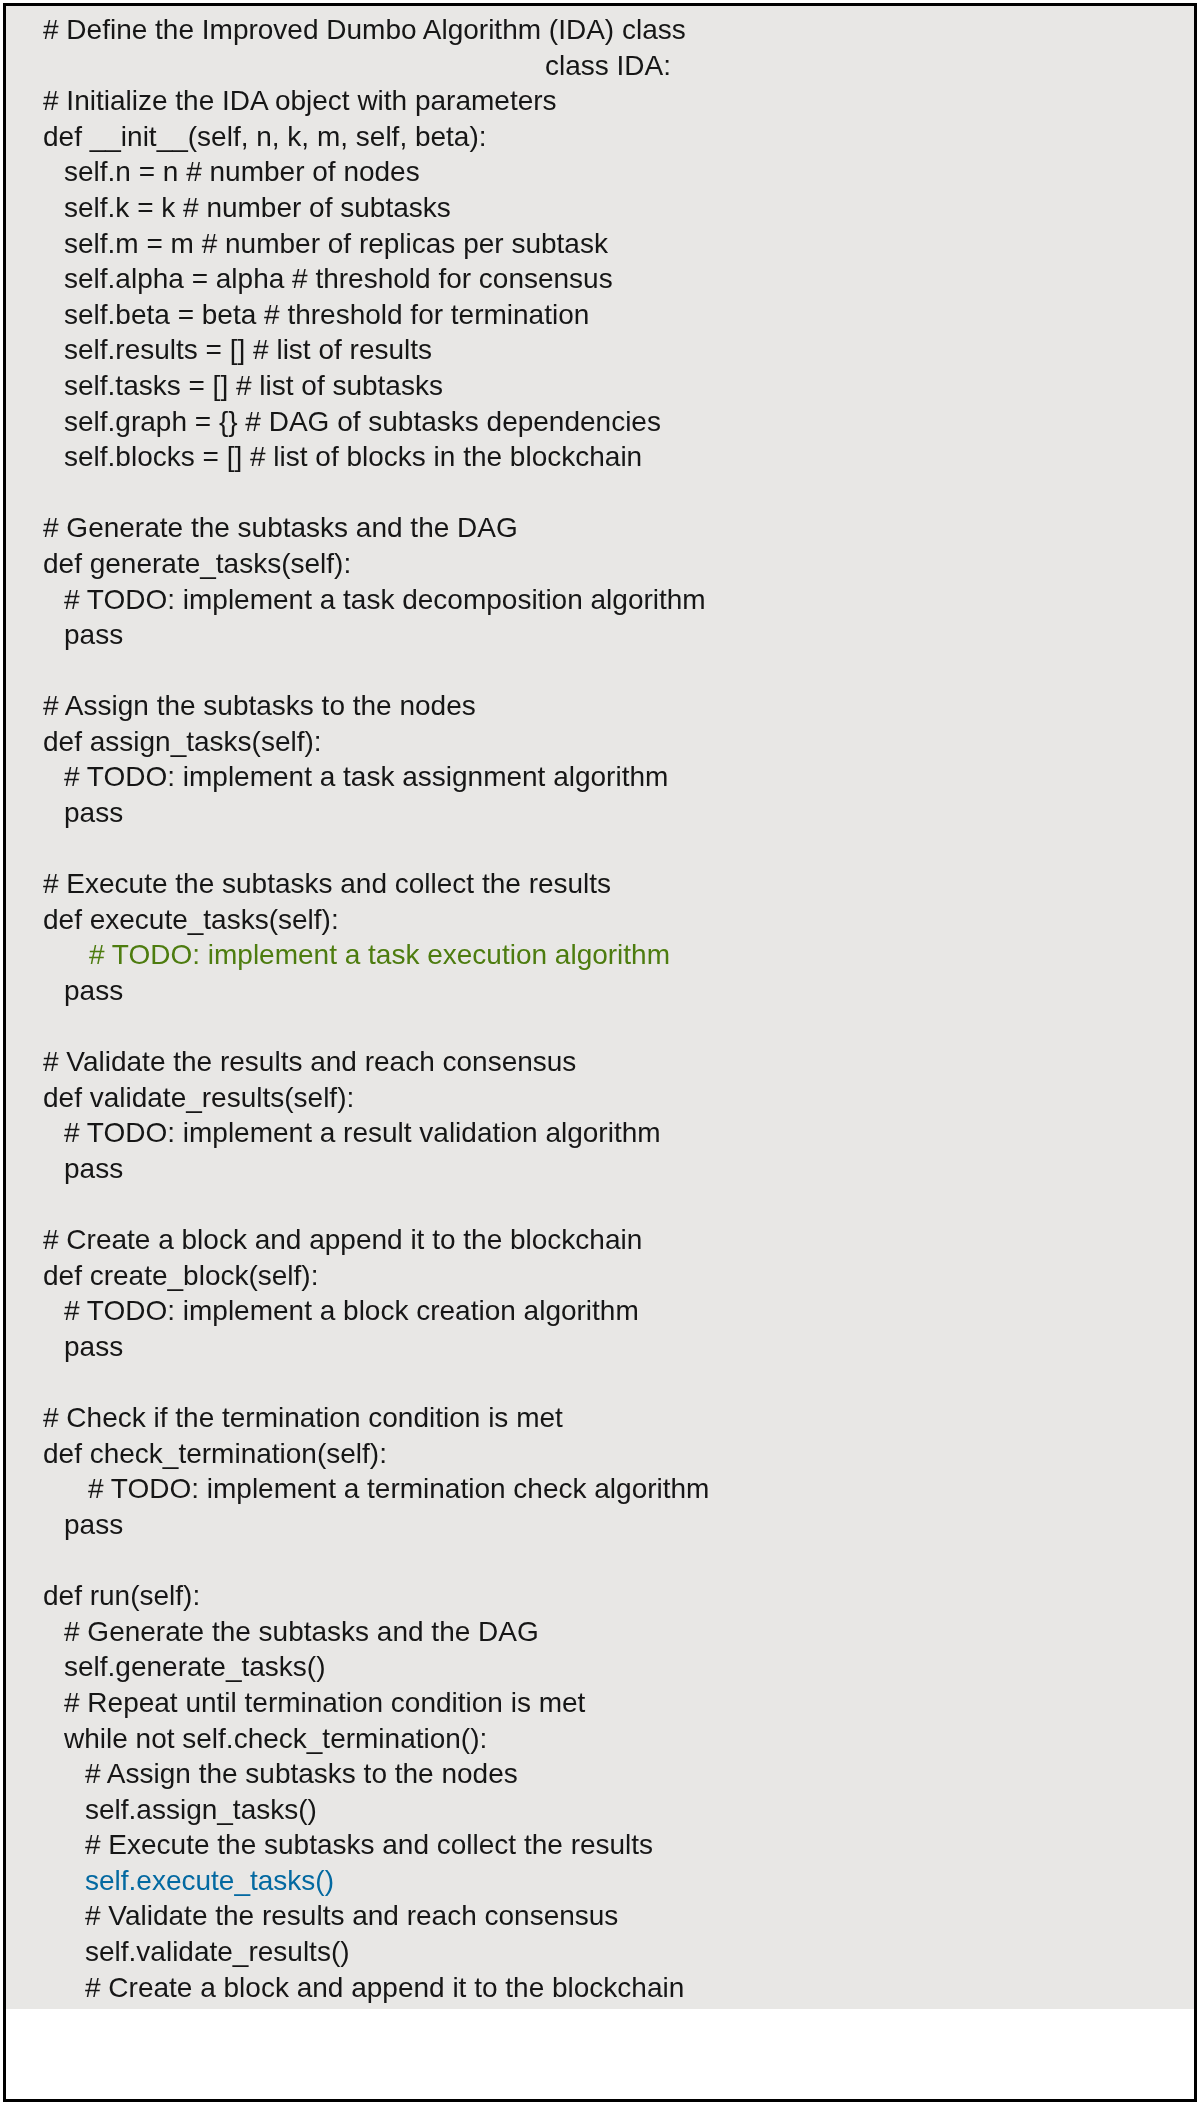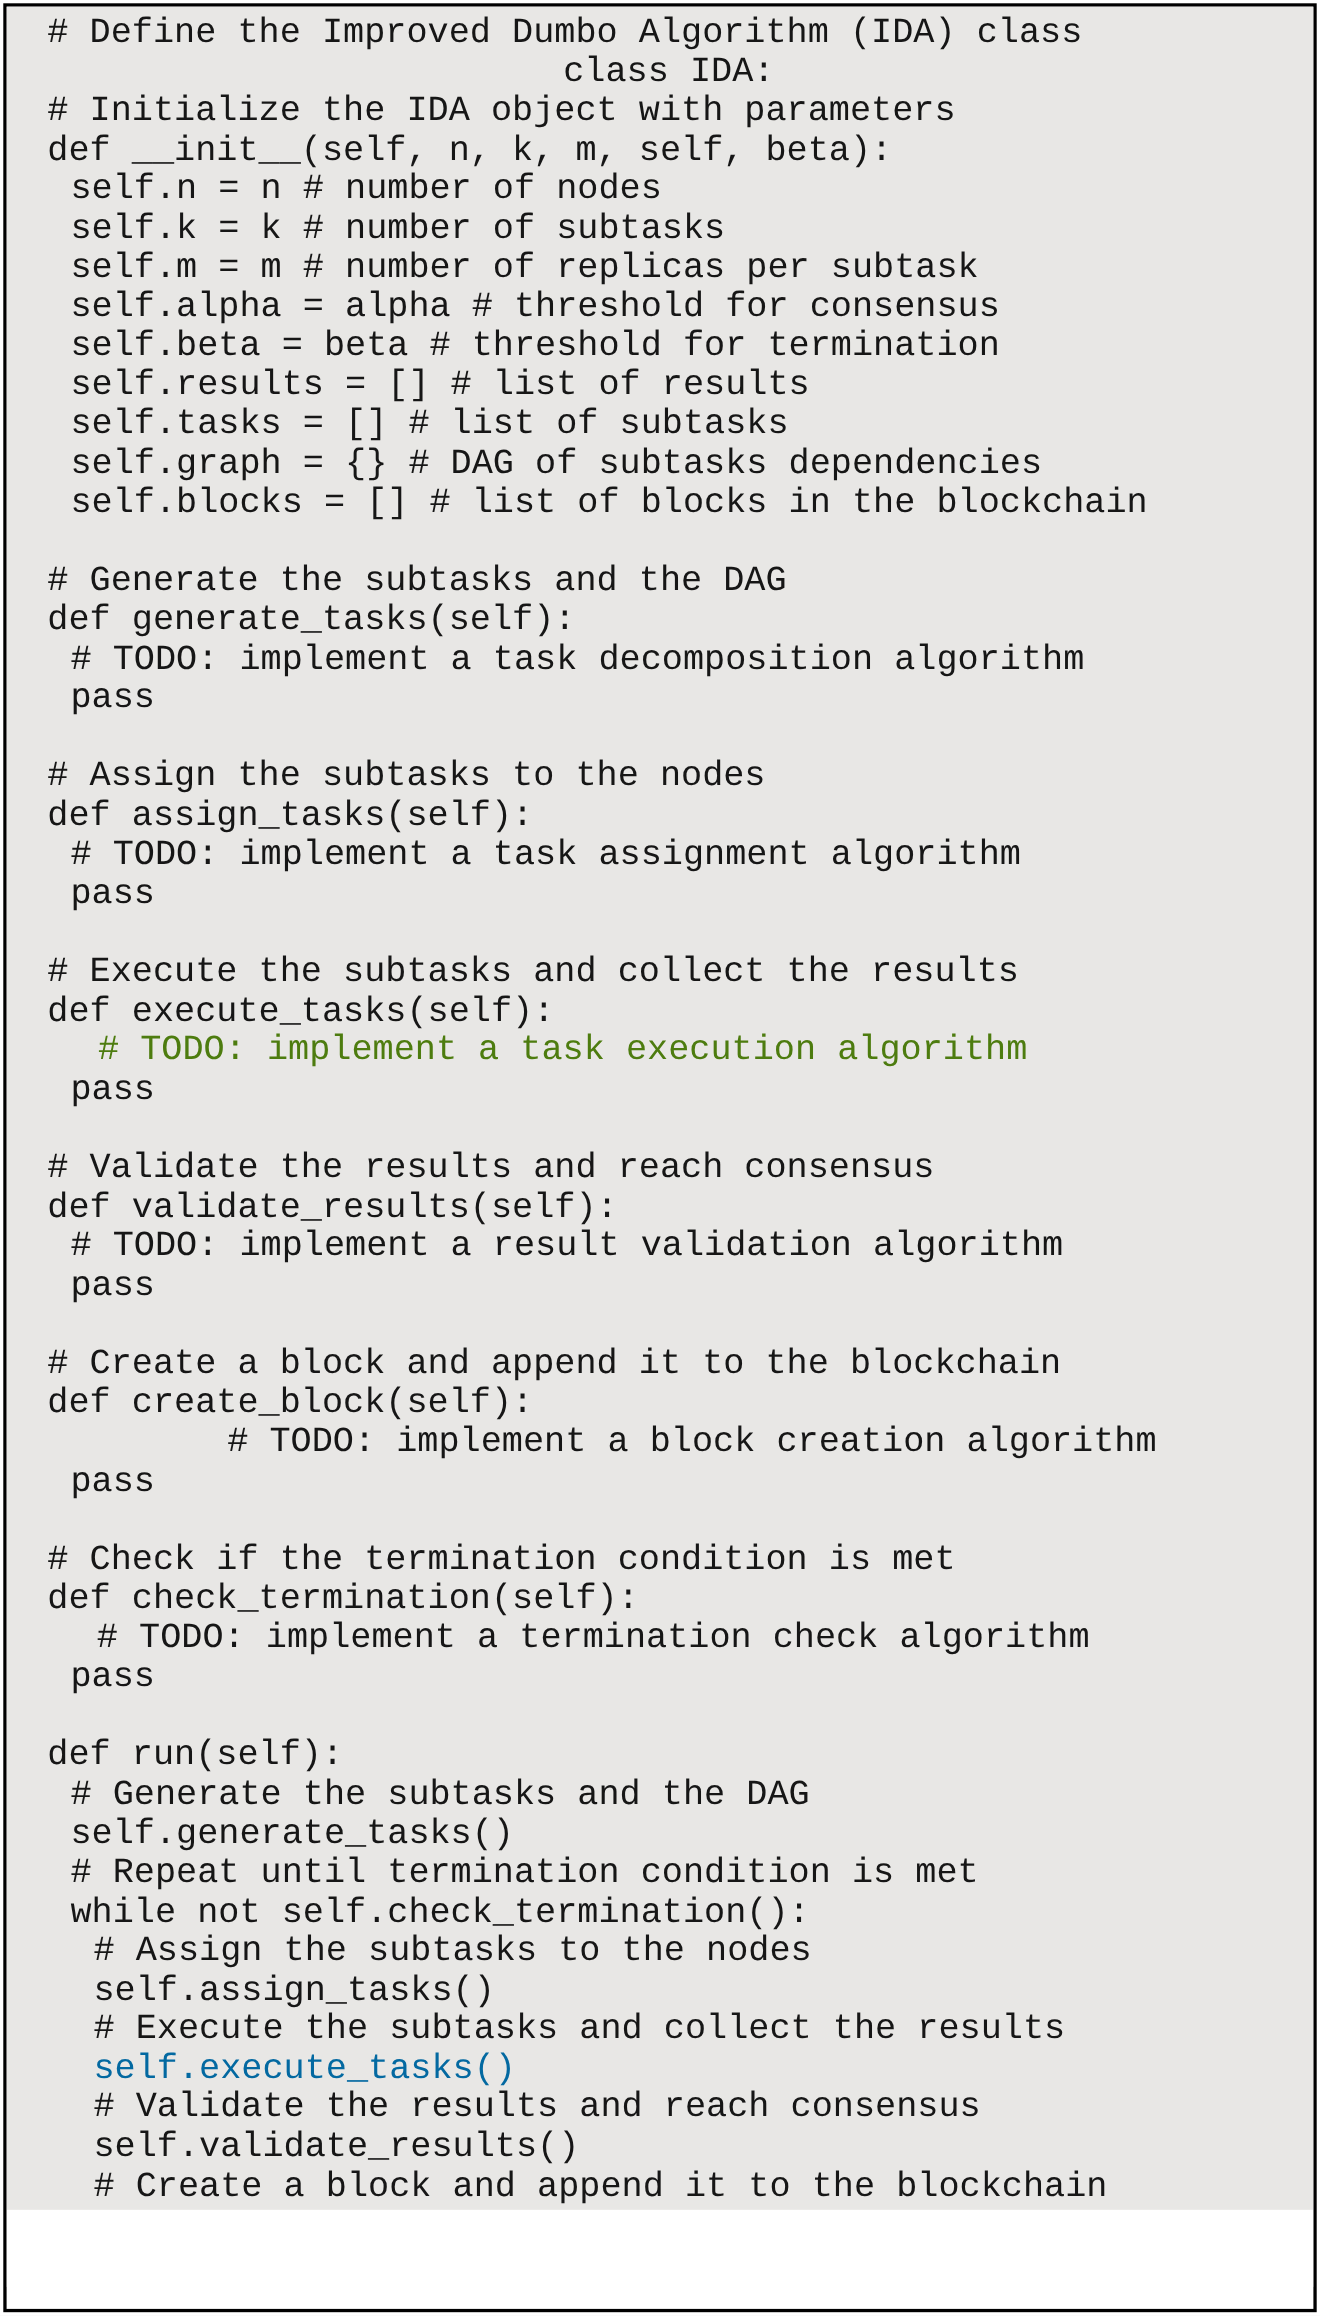--- a/index.html
+++ b/index.html
@@ -26,22 +26,22 @@
     overflow: hidden;
   }
   .code-block {
     background: #e8e7e5;
     padding-top: 6px;
     padding-bottom: 4px;
     width: 100%;
     box-sizing: border-box;
   }
   .code-line {
-    font-family: Liberation Mono, monospace;
-    font-size: 32px;
+    font-family: Liberation Sans, sans-serif;
+    font-size: 28px;
     line-height: 35.6px;
     height: 35.6px;
     color: #161616;
     white-space: pre;
     overflow: hidden;
   }
   .bottom-strip {
     background: #ffffff;
     width: 100%;
     height: 70px;
@@ -83,21 +83,21 @@
           <div class="code-line" style="padding-left: 83px; color: #4d7c0f;"># TODO: implement a task execution algorithm</div>
           <div class="code-line" style="padding-left: 58px; color: rgb(22, 22, 22);">pass</div>
           <div class="code-line" style="padding-left: 16px; color: rgb(22, 22, 22);">&nbsp;</div>
           <div class="code-line" style="padding-left: 37px; color: rgb(22, 22, 22);"># Validate the results and reach consensus</div>
           <div class="code-line" style="padding-left: 37px; color: rgb(22, 22, 22);">def validate_results(self):</div>
           <div class="code-line" style="padding-left: 58px; color: rgb(22, 22, 22);"># TODO: implement a result validation algorithm</div>
           <div class="code-line" style="padding-left: 58px; color: rgb(22, 22, 22);">pass</div>
           <div class="code-line" style="padding-left: 16px; color: rgb(22, 22, 22);">&nbsp;</div>
           <div class="code-line" style="padding-left: 37px; color: rgb(22, 22, 22);"># Create a block and append it to the blockchain</div>
           <div class="code-line" style="padding-left: 37px; color: rgb(22, 22, 22);">def create_block(self):</div>
-          <div class="code-line" style="padding-left: 58px; color: rgb(22, 22, 22); text-align: center;"># TODO: implement a block creation algorithm</div>
+          <div class="code-line" style="padding-left: 58px; color: rgb(22, 22, 22);"># TODO: implement a block creation algorithm</div>
           <div class="code-line" style="padding-left: 58px; color: rgb(22, 22, 22);">pass</div>
           <div class="code-line" style="padding-left: 16px; color: rgb(22, 22, 22);">&nbsp;</div>
           <div class="code-line" style="padding-left: 37px; color: rgb(22, 22, 22);"># Check if the termination condition is met</div>
           <div class="code-line" style="padding-left: 37px; color: rgb(22, 22, 22);">def check_termination(self):</div>
           <div class="code-line" style="padding-left: 82px; color: rgb(22, 22, 22);"># TODO: implement a termination check algorithm</div>
           <div class="code-line" style="padding-left: 58px; color: rgb(22, 22, 22);">pass</div>
           <div class="code-line" style="padding-left: 16px; color: rgb(22, 22, 22);">&nbsp;</div>
           <div class="code-line" style="padding-left: 37px; color: rgb(22, 22, 22);">def run(self):</div>
           <div class="code-line" style="padding-left: 58px; color: rgb(22, 22, 22);"># Generate the subtasks and the DAG</div>
           <div class="code-line" style="padding-left: 58px; color: rgb(22, 22, 22);">self.generate_tasks()</div>

